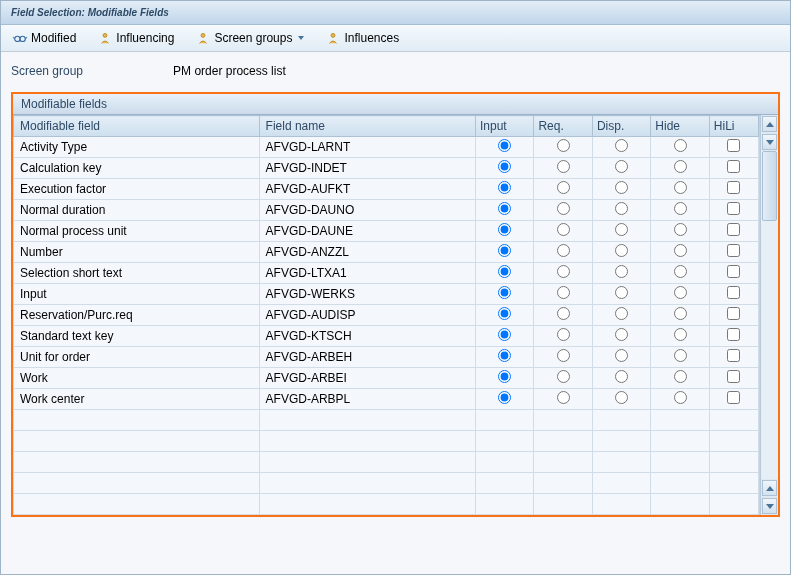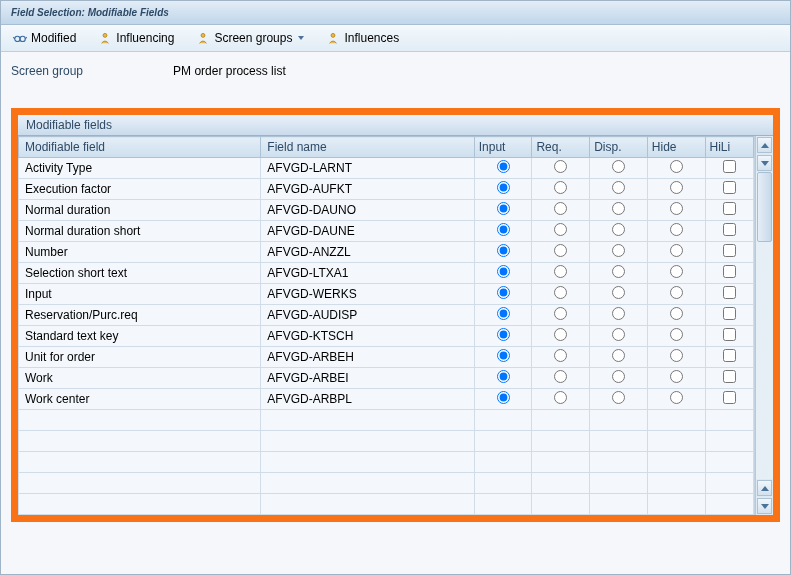--- a/index.html
+++ b/index.html
@@ -40,22 +40,22 @@
     .tb-icon { width: 14px; height: 14px; display: inline-block; }
     .tb-icon svg { width: 100%; height: 100%; }
     .tdown { width:0; height:0; border-left:3px solid transparent; border-right:3px solid transparent; border-top:4px solid #4b7299; margin-left:2px;}
     .info-row {
       padding: 12px 10px 6px 10px;
       display: flex;
       gap: 90px;
     }
     .info-label { color: #2e4a66; }
     .panel {
-      margin: 24px 10px 0 10px;
-      border: 7px solid #f97316;
+      margin: 8px 10px 0 10px;
+      border: 2px solid #f97316;
     }
     .panel-header {
       background: linear-gradient(to bottom, #e8f1fa 0%, #cbdbeb 100%);
       padding: 3px 8px;
       font-size: 12px;
       color: #2e4a66;
       border-bottom: 1px solid #9bb2c8;
     }
     .grid-wrap {
       display: flex;
@@ -188,39 +188,48 @@
             <tr>
               <td>Activity Type</td>
               <td>AFVGD-LARNT</td>
               <td class="center"><input type="radio" name="r0" checked="" style=""></td>
               <td class="center"><input type="radio" name="r0" style=""></td>
               <td class="center"><input type="radio" name="r0" style=""></td>
               <td class="center"><input type="radio" name="r0" style=""></td>
               <td class="center"><input type="checkbox" style=""></td>
             </tr>
             <tr>
+              <td>Calculation key</td>
+              <td>AFVGD-INDET</td>
+              <td class="center"><input type="radio" name="r1" checked="" style=""></td>
+              <td class="center"><input type="radio" name="r1" style=""></td>
+              <td class="center"><input type="radio" name="r1" style=""></td>
+              <td class="center"><input type="radio" name="r1" style=""></td>
+              <td class="center"><input type="checkbox" style=""></td>
+            </tr>
+            <tr>
               <td>Execution factor</td>
               <td>AFVGD-AUFKT</td>
               <td class="center"><input type="radio" name="r3" checked="" style=""></td>
               <td class="center"><input type="radio" name="r3" style=""></td>
               <td class="center"><input type="radio" name="r3" style=""></td>
               <td class="center"><input type="radio" name="r3" style=""></td>
               <td class="center"><input type="checkbox" style=""></td>
             </tr>
             <tr>
               <td>Normal duration</td>
               <td>AFVGD-DAUNO</td>
               <td class="center"><input type="radio" name="r4" checked="" style=""></td>
               <td class="center"><input type="radio" name="r4" style=""></td>
               <td class="center"><input type="radio" name="r4" style=""></td>
               <td class="center"><input type="radio" name="r4" style=""></td>
               <td class="center"><input type="checkbox" style=""></td>
             </tr>
             <tr>
-              <td>Normal duration short</td>
+              <td>Normal process unit</td>
               <td>AFVGD-DAUNE</td>
               <td class="center"><input type="radio" name="r5" checked="" style=""></td>
               <td class="center"><input type="radio" name="r5" style=""></td>
               <td class="center"><input type="radio" name="r5" style=""></td>
               <td class="center"><input type="radio" name="r5" style=""></td>
               <td class="center"><input type="checkbox" style=""></td>
             </tr>
             <tr>
               <td>Number</td>
               <td>AFVGD-ANZZL</td>

